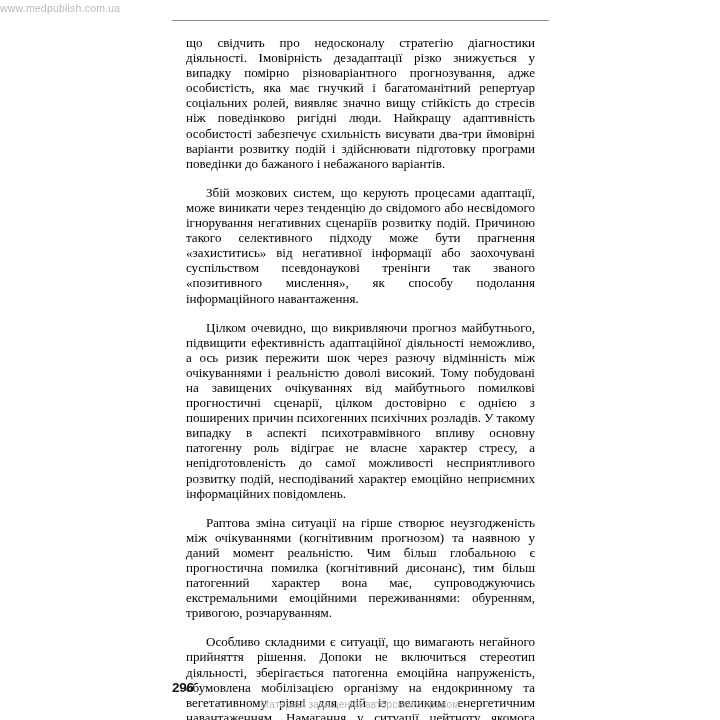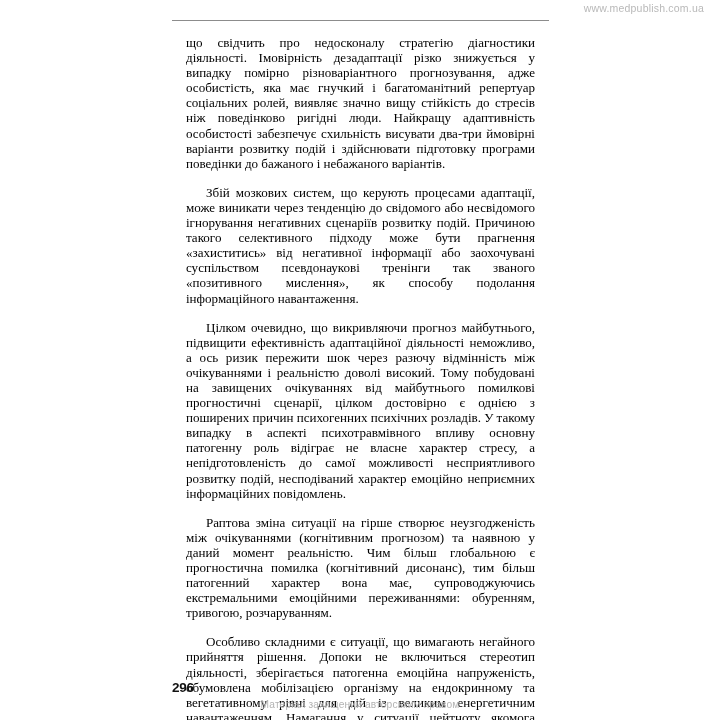--- a/index.html
+++ b/index.html
@@ -21,21 +21,21 @@
     inset: 0;
     background: #ffffff;
   }
 
   
   .site-watermark {
     position: absolute;
     top: 2px;
     left: 0;
     width: 704px;
-    text-align: right;
+    text-align: left;
     font-family: "Liberation Sans", "DejaVu Sans", sans-serif;
     font-size: 10.5px;
     letter-spacing: 0.2px;
     color: #b9b9b9;
     user-select: none;
   }
 
   
   .content {
     position: absolute;

